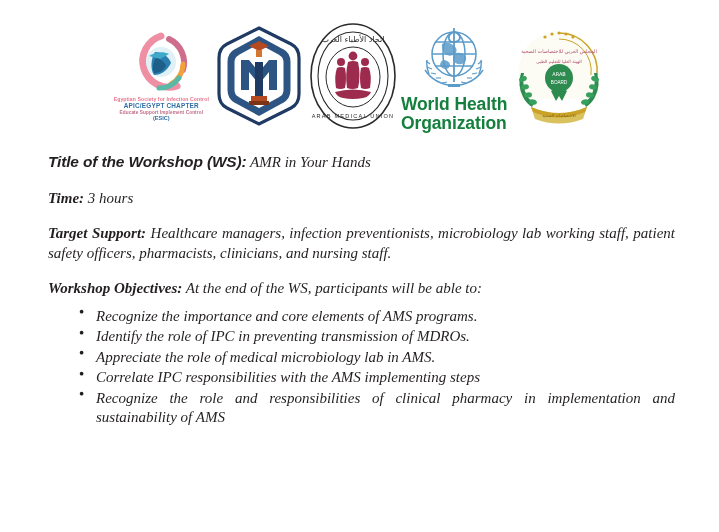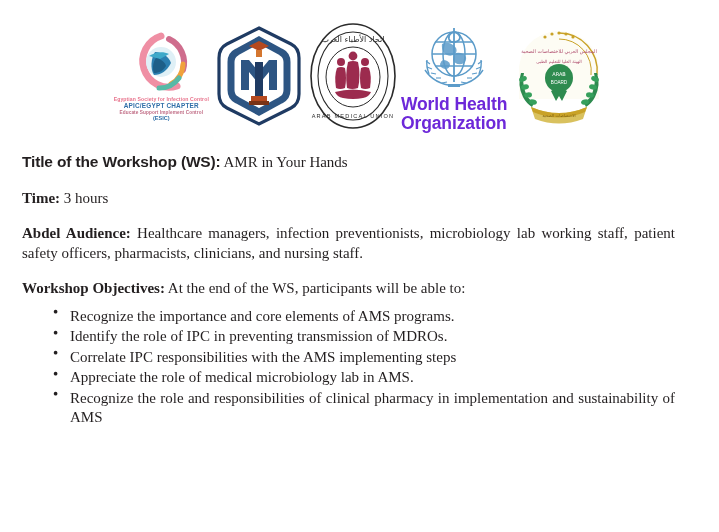--- a/index.html
+++ b/index.html
@@ -52,33 +52,34 @@
   .amu-mark { width: 88px; height: 108px; display:block; }
 
   
   .who-wrap { display:flex; flex-direction:column; align-items:center; }
   .who-mark { width: 84px; height: 74px; display:block; }
   .who-text {
     font-family: "Liberation Sans", sans-serif;
     font-weight: bold;
     font-size: 17.5px;
     line-height: 1.06;
-    color: #6d28d9;
+    color: #15803d;
     letter-spacing: -0.1px;
     margin-top: 1px;
     text-align: left;
   }
 
   
   .wreath-mark { width: 96px; height: 106px; display:block; }
 
   
   .doc {
-    padding: 0 44px 0 22px;
+    padding: 0 44px 0 48px;
     box-sizing: border-box;
+    font-style: italic;
   }
   .para {
     font-size: 15px;
     line-height: 1.30;
     margin: 16px 0 8px 0;
     text-align: justify;
   }
   .lbl { font-weight: bold; }
   .title-line {
     margin: 0 0 9px 0;
@@ -263,27 +264,27 @@
   </div>
 
   <p class="para">
     <span class="lbl">Time:</span><span> 3 hours</span>
   </p>
 
 
 
 
   <p class="para">
-    <span class="lbl">Abdel Audience:</span><span> Healthcare managers, infection preventionists, microbiology lab working staff, patient safety officers, pharmacists, clinicians, and nursing staff.</span>
+    <span class="lbl">Target Support:</span><span> Healthcare managers, infection preventionists, microbiology lab working staff, patient safety officers, pharmacists, clinicians, and nursing staff.</span>
   </p>
 
   <p class="para">
     <span class="lbl">Workshop Objectives:</span><span> At the end of the WS, participants will be able to:</span>
   </p>
 
   <ul class="objectives">
     <li>Recognize the importance and core elements of AMS programs.</li>
     <li>Identify the role of IPC in preventing transmission of MDROs.</li>
+    <li>Appreciate the role of medical microbiology lab in AMS.</li>
     <li>Correlate IPC responsibilities with the AMS implementing steps</li>
-    <li>Appreciate the role of medical microbiology lab in AMS.</li>
     <li class="last">Recognize the role and responsibilities of clinical pharmacy in implementation and sustainability of AMS</li>
   </ul>
 </div>
 
 </body></html>

